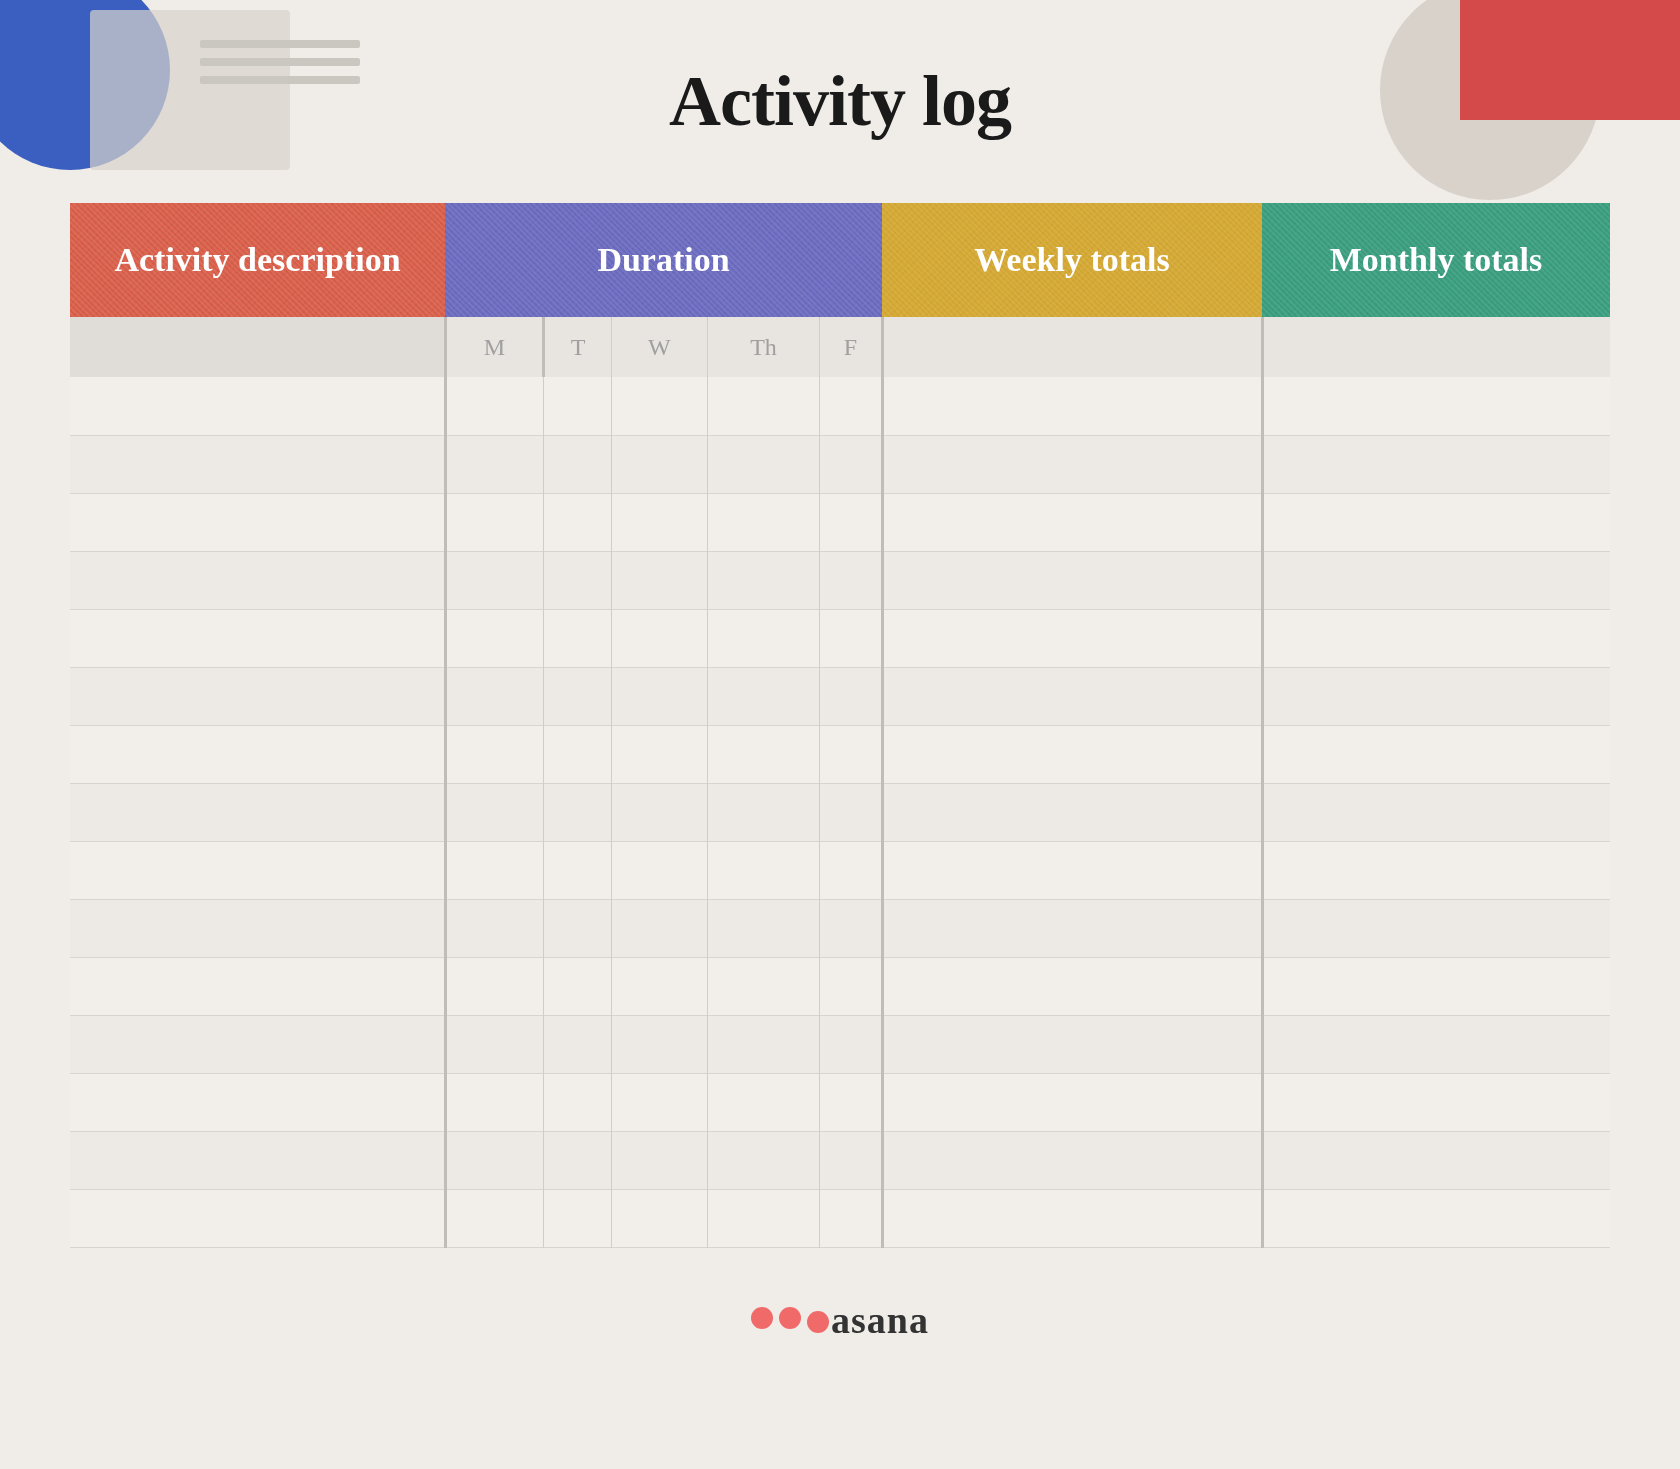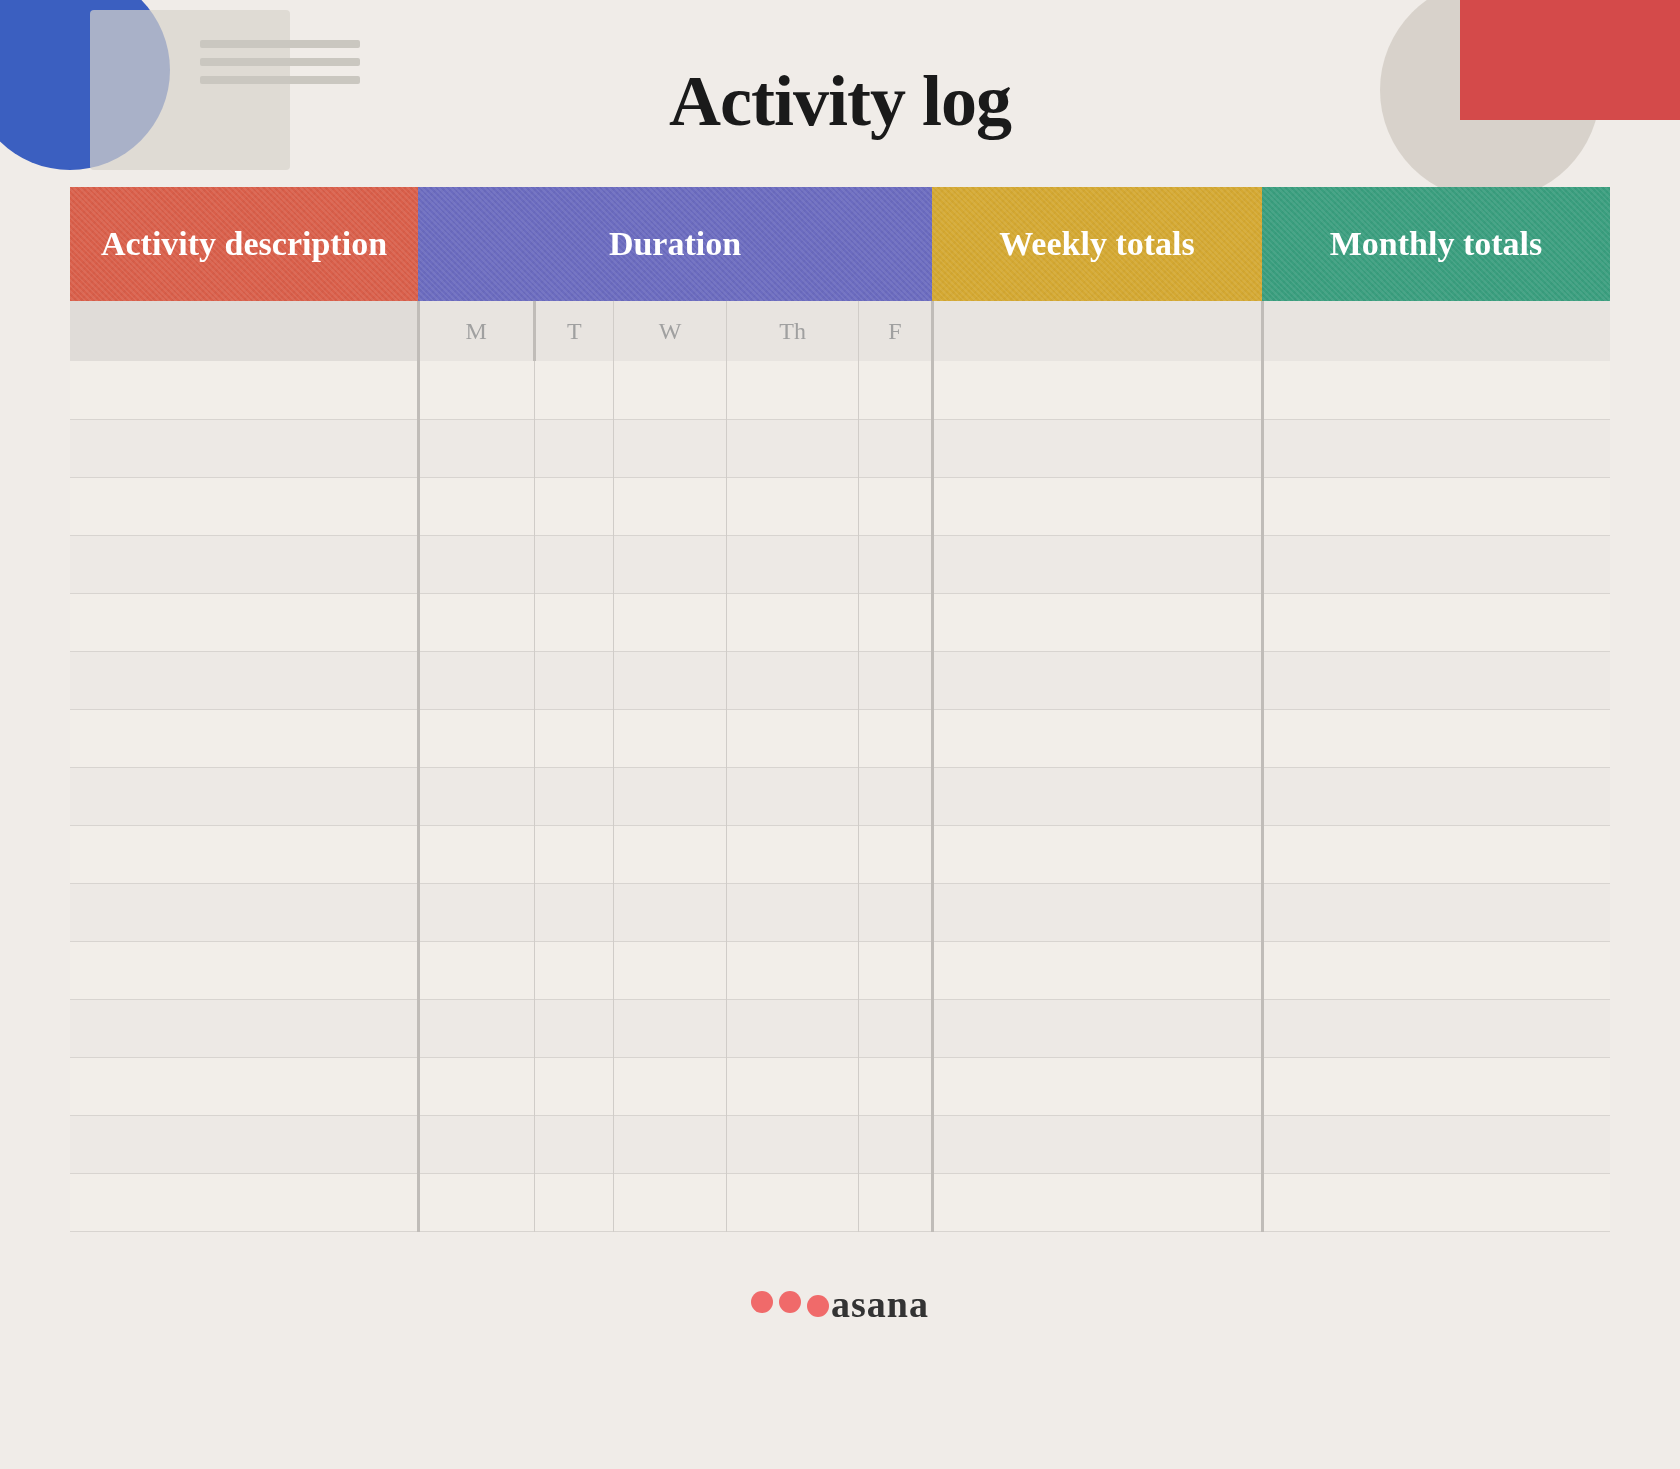--- a/index.html
+++ b/index.html
@@ -81,21 +81,21 @@
       display: flex;
       flex-direction: column;
       align-items: center;
       padding-top: 60px;
     }
 
     .page-title {
       font-size: 72px;
       font-weight: 700;
       color: #1a1a1a;
-      margin-bottom: 44px;
+      margin-bottom: 60px;
       font-family: 'Georgia', serif;
       letter-spacing: -1px;
     }
 
     
     .activity-table {
       width: 1540px;
       border-collapse: collapse;
       background: #f5f1ed;
     }
@@ -107,38 +107,38 @@
       font-size: 34px;
       font-weight: 700;
       color: #fff;
       text-align: center;
       vertical-align: middle;
       border: none;
     }
 
     .th-activity {
       background: #d95f4a;
-      width: 348px;
+      width: 375px;
       border-right: 3px solid #c04a35;
       position: relative;
       overflow: hidden;
     }
 
     .th-duration {
       background: #6b6bbf;
       width: 480px;
       border-right: 3px solid #5555aa;
       position: relative;
       overflow: hidden;
       margin-left: 32px;
     }
 
     .th-weekly {
       background: #d4a832;
-      width: 330px;
+      width: 380px;
       border-right: 3px solid #bb9020;
       position: relative;
       overflow: hidden;
     }
 
     .th-monthly {
       background: #3a9e7e;
       width: 348px;
       position: relative;
       overflow: hidden;

